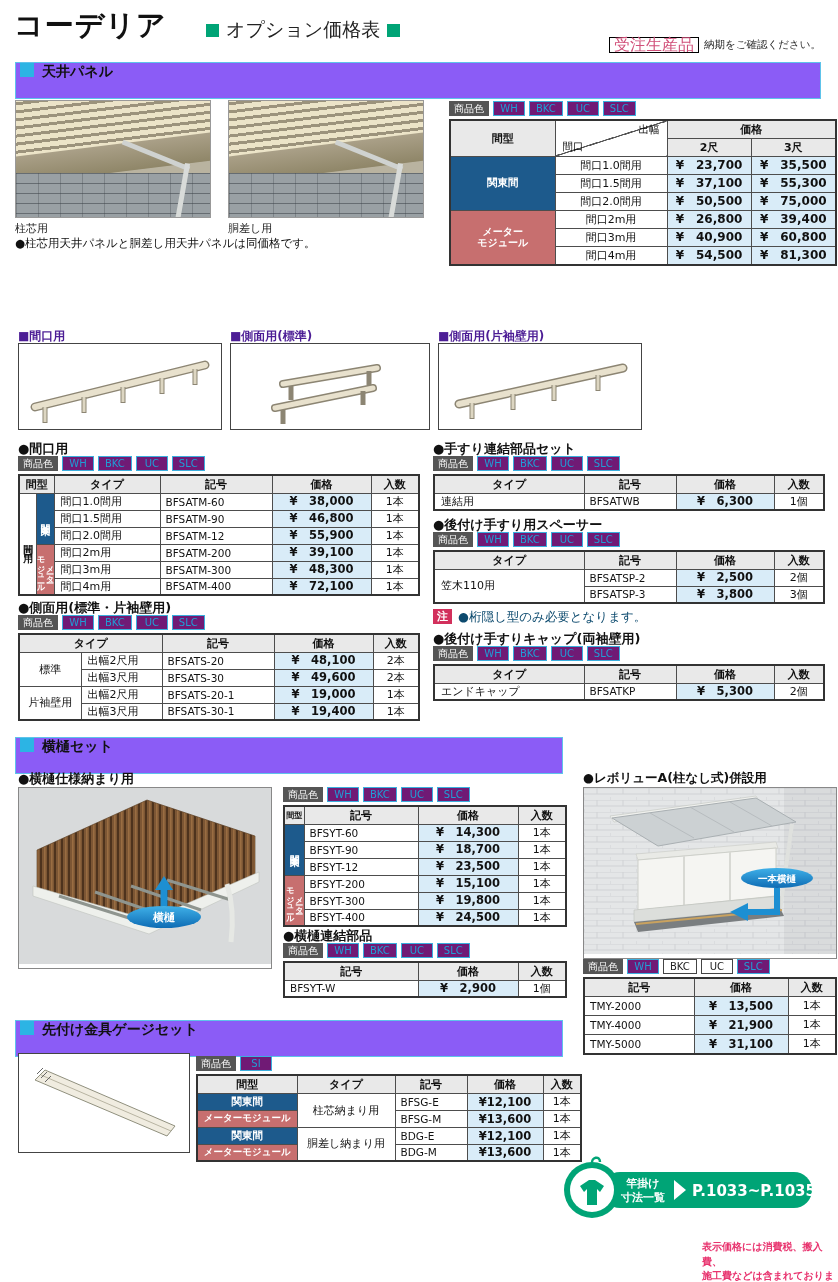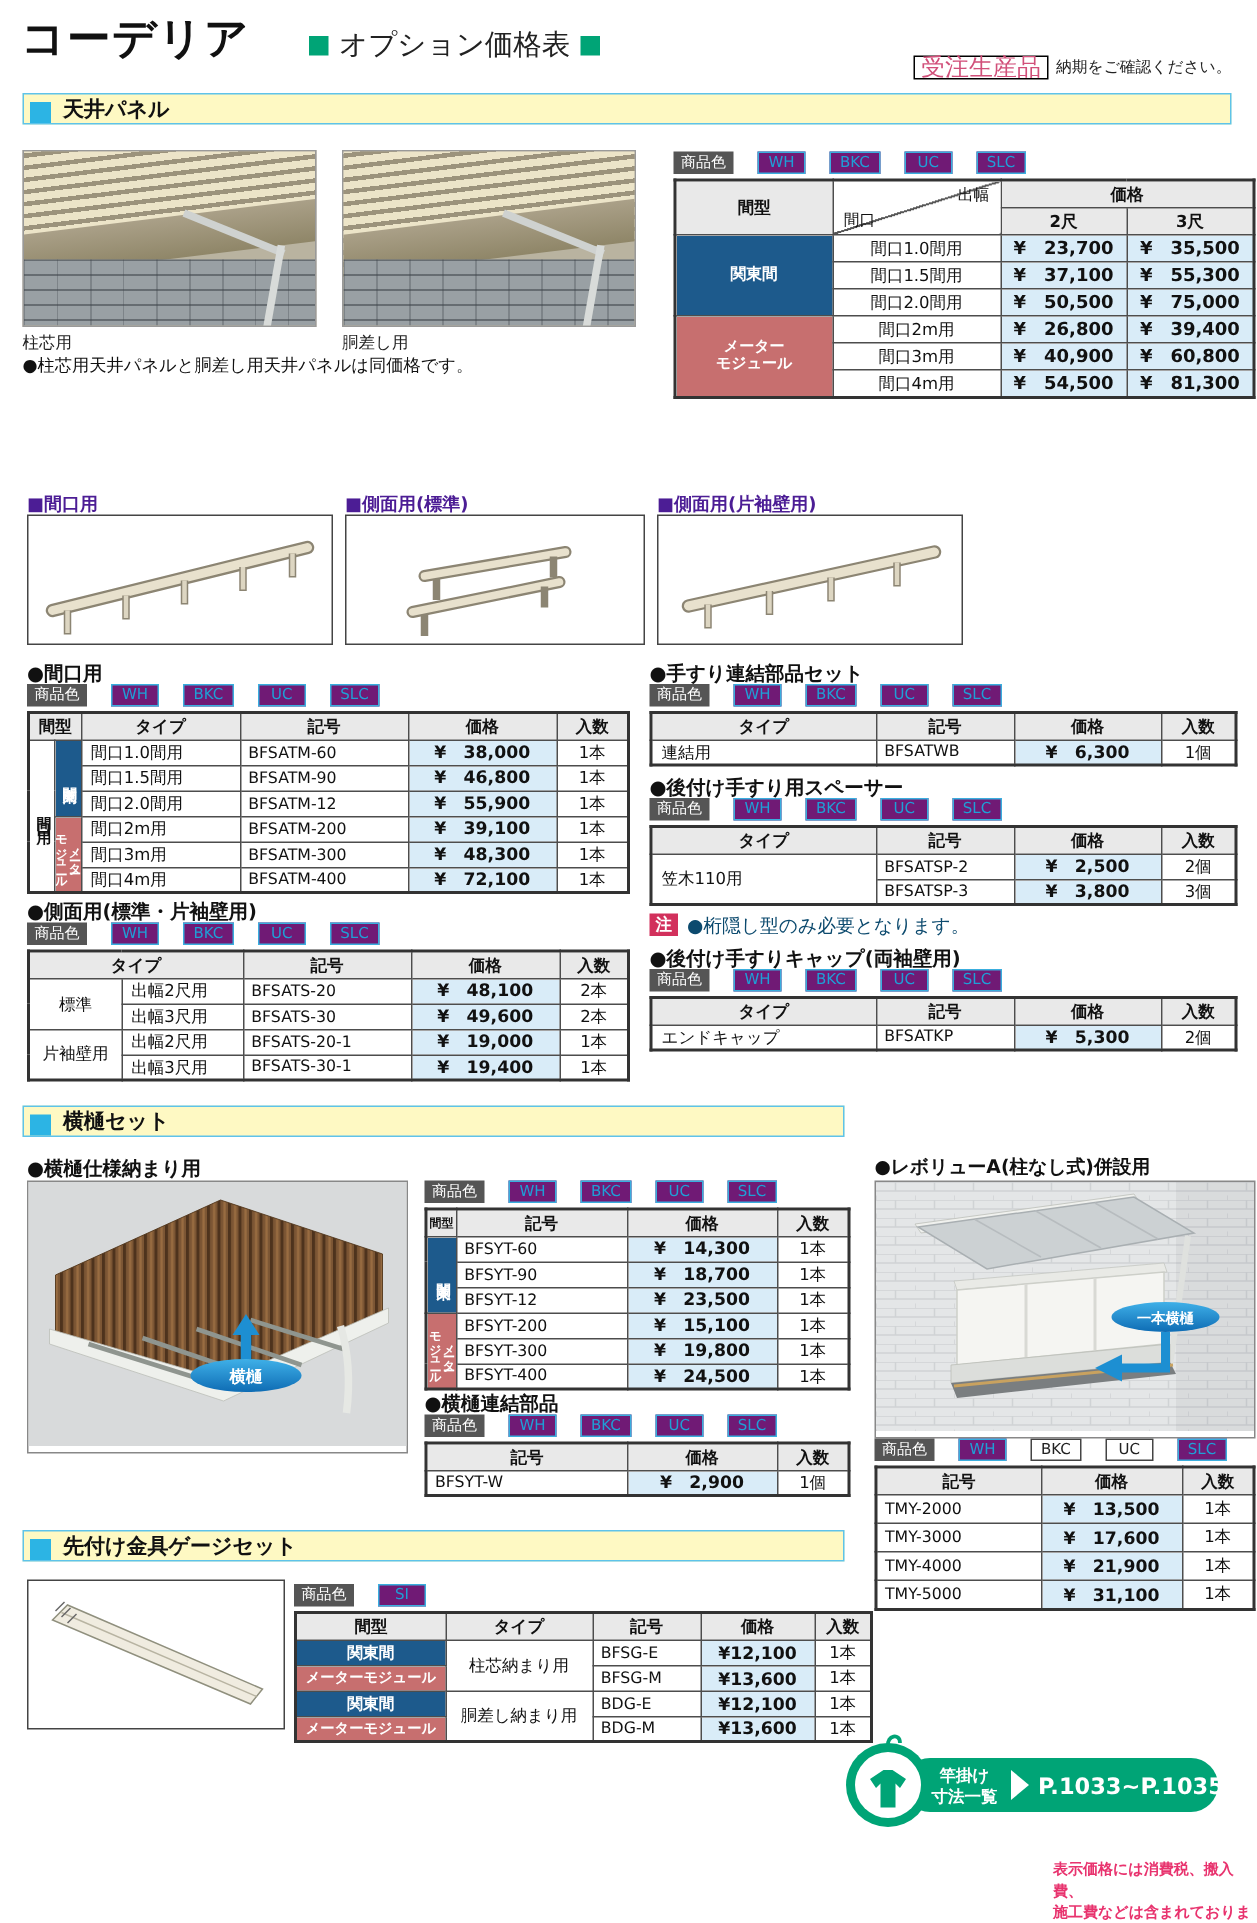--- a/index.html
+++ b/index.html
@@ -4,28 +4,28 @@
 <style>
 *{box-sizing:border-box;margin:0;padding:0}
 body{font-family:"DejaVu Sans","Liberation Sans",sans-serif;background:#ececec}
 #page{position:relative;width:838px;height:1282px;background:#fff;margin:0 auto;overflow:hidden}
 .abs{position:absolute}
 .title{font-size:29px;font-weight:bold;letter-spacing:1px;color:#111}
 .subtitle{display:flex;align-items:center;gap:7px;font-size:19px;color:#222;font-weight:500}
 .gsq{width:13px;height:13px;background:#00a476;display:inline-block}
 .orderrow{display:flex;align-items:center;gap:5px;font-size:10.5px;color:#222}
 .orderbadge{border:1px solid #000000;color:#d1507a;padding:0 4px;font-size:16px;line-height:14px}
-.secbar{background:#fef9c3;border:1px solid #5ec3ea;display:flex;align-items:flex-end;height:21px;font-size:14px;font-weight:bold;color:#111}
+.secbar{background:#8b5cf6;border:1px solid #5ec3ea;display:flex;align-items:flex-start;height:37px;font-size:14px;font-weight:bold;color:#111}
 .csq{width:14px;height:14px;background:#2cb4e4;margin:0 8px 0 4px;flex:0 0 auto}
 .photo-caption{font-size:11px;color:#222}
 .note{font-size:11.5px;color:#111}
 .heading{font-size:13px;font-weight:bold;color:#111;white-space:nowrap}
 .dlabel{font-size:12px;font-weight:bold;color:#4c1d95}
 .dbox{border:1px solid #444;background:#fff}
-.chips{display:flex;align-items:center;gap:16px}
+.chips{display:flex;align-items:center;gap:4px}
 .chiplbl{background:#555;color:#fff;font-size:10px;padding:1px 5px;line-height:13px}
 .chip{border:1px solid #3aaede;color:#1f9fd6;background:#701a75;font-size:10px;line-height:13px;padding:0 6px;min-width:32px;text-align:center}
 .chip.dark{border-color:#444;color:#222;background:#fff}
 .tbl{border-collapse:collapse;table-layout:fixed;background:#fff;border:2px solid #333}
 .tbl th,.tbl td{border:1px solid #4d4d4d;font-size:11px;text-align:center;padding:0 3px;overflow:hidden;white-space:nowrap;color:#111}
 .tbl thead tr{height:18px}
 .tbl tbody tr{height:17px}
 .tbl th{background:#e9e9e9;font-weight:bold}
 td.price{background:#d9ecf8;font-weight:bold;font-size:11.5px}
 td.code{text-align:left;padding-left:5px;font-size:10.5px}
@@ -638,25 +638,20 @@
         <th>入数</th>
       </tr>
     </thead>
     <tbody style="line-height:18px">
       <tr style="height:18px">
         <td class="code">TMY-2000</td>
         <td class="price">¥　13,500</td>
         <td>1本</td>
       </tr>
       <tr style="height:18px">
-        <td class="code">TMY-3000</td>
-        <td class="price">¥　17,600</td>
-        <td>1本</td>
-      </tr>
-      <tr style="height:18px">
         <td class="code">TMY-4000</td>
         <td class="price">¥　21,900</td>
         <td>1本</td>
       </tr>
       <tr style="height:18px">
         <td class="code">TMY-5000</td>
         <td class="price">¥　31,100</td>
         <td>1本</td>
       </tr>
     </tbody>

